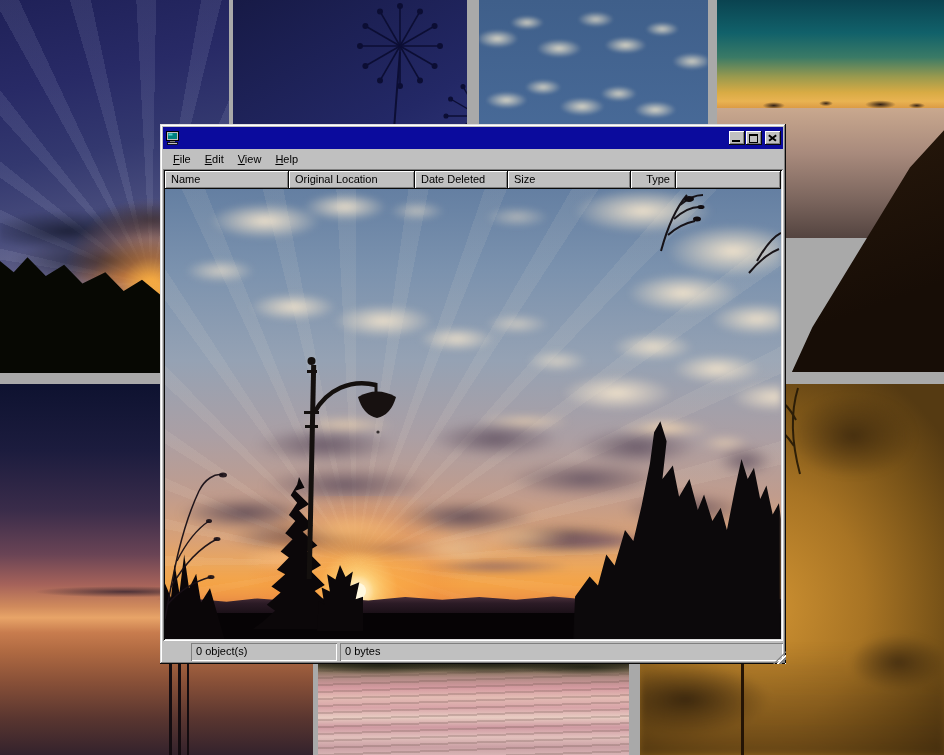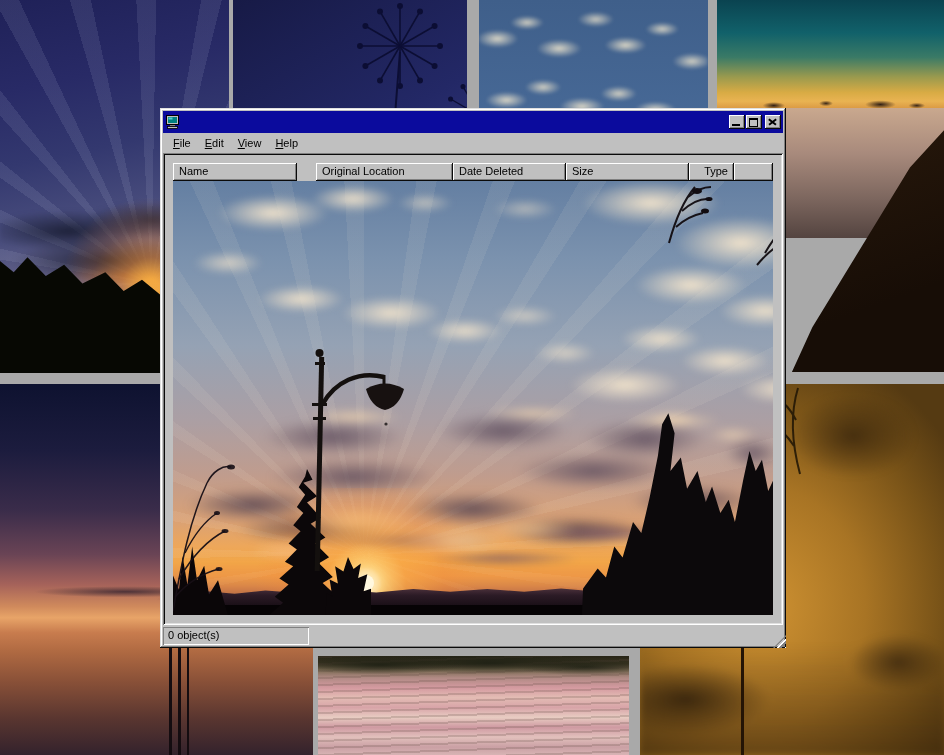--- a/index.html
+++ b/index.html
@@ -76,48 +76,48 @@
   #tileG{left:640px;top:384px;width:304px;height:371px;}
   .g-amber{background:radial-gradient(ellipse 260px 300px at 40% 60%,#cf9232 0%,#a87424 40%,#7a5418 68%,#553a12 90%);}
   .g-shade{background:
     radial-gradient(ellipse 90px 60px at 70% 14%,rgba(52,34,12,.75),transparent 70%),
     radial-gradient(ellipse 120px 50px at 15% 85%,rgba(40,26,10,.8),transparent 70%),
     radial-gradient(ellipse 70px 40px at 85% 75%,rgba(46,30,12,.7),transparent 70%),
     linear-gradient(rgba(0,0,0,0) 70%,rgba(40,24,8,.45) 100%);filter:blur(3px);}
   .g-pole{position:absolute;left:101px;top:230px;width:3px;height:141px;background:#241405;}
 
   
-  #win{position:absolute;left:160px;top:108px;width:626px;height:540px;background:#c0c0c0;
+  #win{position:absolute;left:160px;top:124px;width:626px;height:540px;background:#c0c0c0;
        box-shadow:inset -1px -1px 0 #0a0a0a,inset 1px 1px 0 #dfdfdf,inset -2px -2px 0 #808080,inset 2px 2px 0 #ffffff;
        padding:3px;box-sizing:border-box;display:flex;flex-direction:column;}
   #titlebar{height:20px;background:#0b0b9d;display:flex;align-items:center;padding:1px 2px;flex:0 0 auto;}
   #titlebar .title{flex:1;color:#fff;font-size:11px;font-weight:bold;margin-left:3px;white-space:nowrap;overflow:hidden;}
   .tb-btn{width:16px;height:14px;background:#c0c0c0;margin-left:1px;position:relative;
        box-shadow:inset -1px -1px 0 #0a0a0a,inset 1px 1px 0 #ffffff,inset -2px -2px 0 #808080;}
   .tb-btn.close{margin-left:3px;}
   .g-min{position:absolute;left:3px;bottom:3px;width:8px;height:2px;background:#000;}
   .g-max{position:absolute;left:3px;top:3px;width:7px;height:6px;border:1px solid #000;border-top-width:2px;}
   .g-x{position:absolute;left:3px;top:3px;width:9px;height:7px;}
   .g-x::before,.g-x::after{content:"";position:absolute;left:0;top:3px;width:9px;height:1.6px;background:#000;}
   .g-x::before{transform:rotate(38deg);} .g-x::after{transform:rotate(-38deg);}
   #menubar{height:20px;display:flex;align-items:center;font-size:11px;color:#000;padding-left:3px;flex:0 0 auto;}
   .menu-item{padding:3px 7px;}
   .accel{text-decoration:underline;}
   #client{flex:1;box-shadow:inset 1px 1px 0 #808080,inset -1px -1px 0 #ffffff,inset 2px 2px 0 #0a0a0a,inset -2px -2px 0 #dfdfdf;
-       padding:10px;display:flex;flex-direction:column;min-height:0;}
+       padding:2px;display:flex;flex-direction:column;min-height:0;}
   #colheaders{height:18px;display:flex;flex:0 0 auto;font-size:11px;}
   .col{background:#c0c0c0;box-shadow:inset -1px -1px 0 #0a0a0a,inset 1px 1px 0 #ffffff,inset -2px -2px 0 #808080;
        padding:2px 6px 0 6px;box-sizing:border-box;white-space:nowrap;overflow:hidden;}
-  .col.c-name{width:124px;} .col.c-orig{width:137px;margin-left:19px;} .col.c-date{width:113px;}
+  .col.c-name{width:124px;} .col.c-orig{width:126px;} .col.c-date{width:93px;}
   .col.c-type{width:123px;} .col.c-size{width:45px;text-align:right;} .col.c-fill{flex:1;}
   #viewport{flex:1;position:relative;overflow:hidden;
        background:linear-gradient(#647fa2 0%,#7b92ae 18%,#95a2b4 38%,#ab9fa4 55%,#c09c8d 68%,#d9a176 78%,#eda75b 84%,#f2a648 88%,#e89448 91%,#b06a4e 94%,#6a4440 97%,#3a2a2e 100%);}
   #statusbar{height:18px;margin-top:2px;display:flex;flex:0 0 auto;font-size:11px;}
   .panel{box-shadow:inset 1px 1px 0 #808080,inset -1px -1px 0 #ffffff;padding:2px 5px 0 5px;box-sizing:border-box;white-space:nowrap;overflow:hidden;}
-  .panel.p1{width:146px;margin-right:3px;}
+  .panel.p1{width:146px;margin-right:3px;margin-left:28px;}
   .panel.p2{flex:1;}
   #grip{position:absolute;right:0;bottom:0;width:13px;height:13px;
        background:repeating-linear-gradient(135deg,rgba(0,0,0,0) 0 2px,#ffffff 2px 3px,#808080 3px 5px);
        clip-path:polygon(100% 0,100% 100%,0 100%);}
 
   
   .ph{position:absolute;}
   #rays{left:0;top:0;width:616px;height:420px;
        background:repeating-conic-gradient(from 250deg at 31% 89%,rgba(255,245,225,0) 0deg 8deg,rgba(255,242,218,.09) 8deg 11deg);opacity:.85;}
   #cloudsHigh{left:0;top:0;width:616px;height:232px;filter:blur(3px);background:
@@ -377,15 +377,16 @@
           <ellipse cx="524" cy="10" rx="5" ry="3"></ellipse>
             <ellipse cx="532" cy="30" rx="4" ry="2.5"></ellipse>
             <ellipse cx="536" cy="18" rx="3.5" ry="2"></ellipse>
         </g>
       </svg>
     </div>
   </div>
 
   <div id="statusbar">
     <div class="panel p1">0 object(s)</div>
+    <div class="panel p2">0 bytes</div>
   </div>
   <div id="grip"></div>
 </div>
 
 </body></html>

